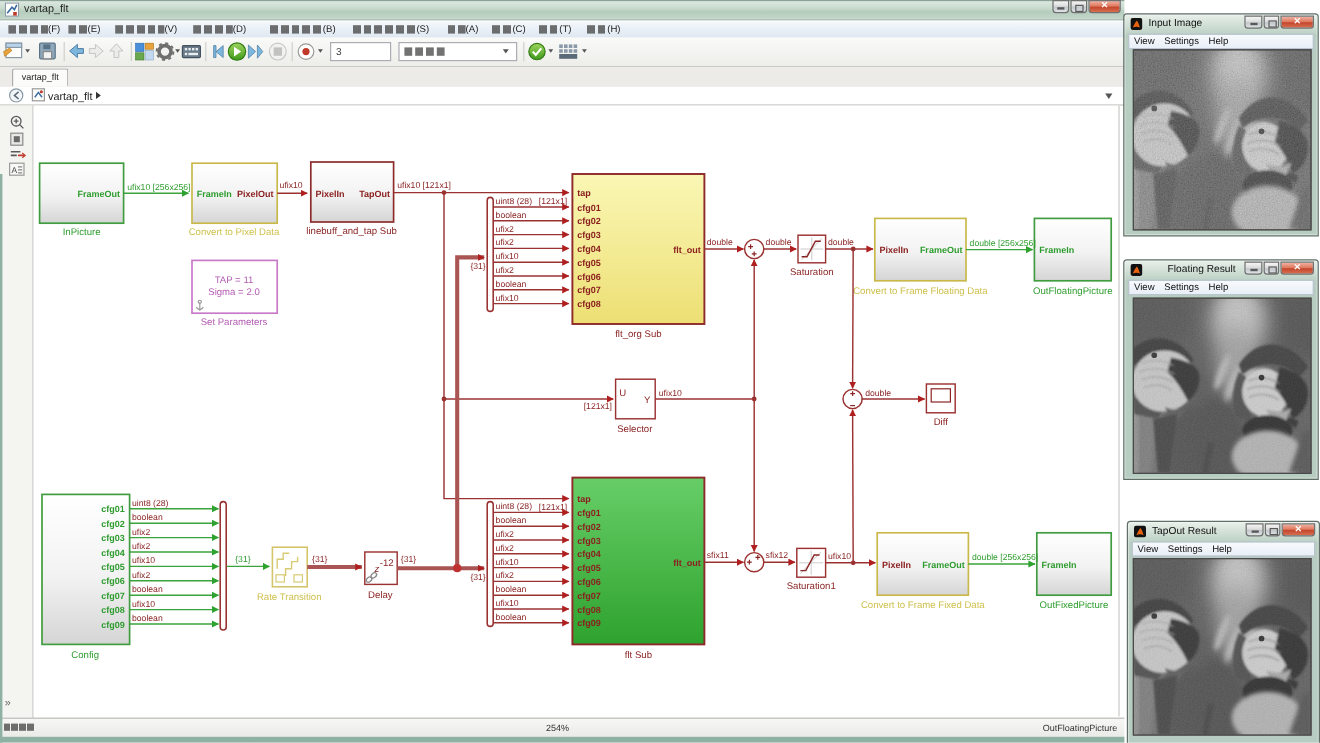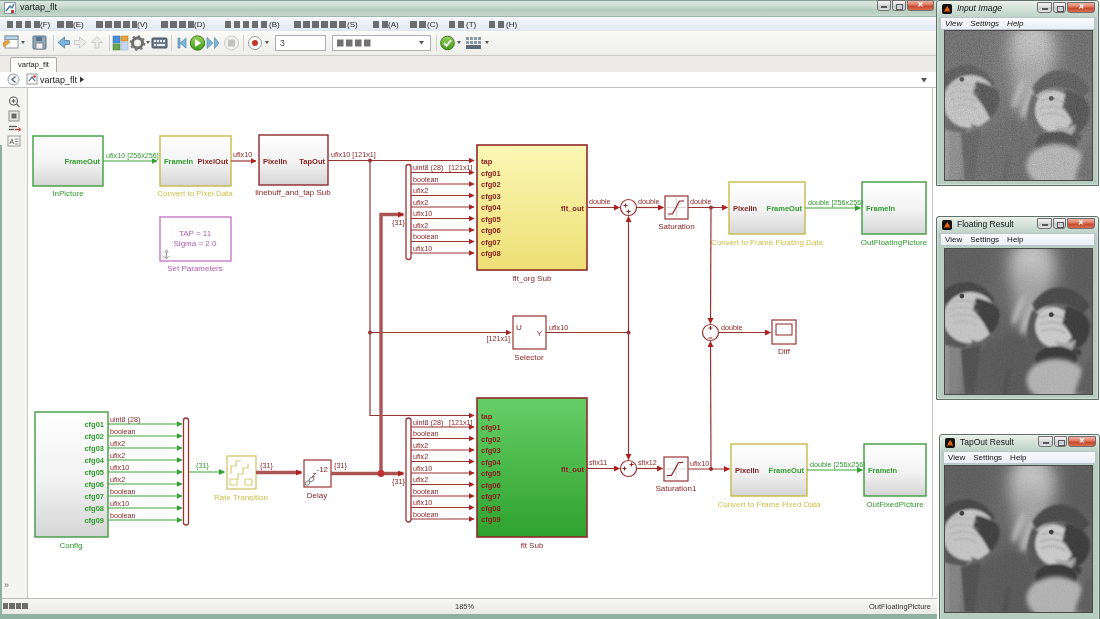--- a/index.html
+++ b/index.html
@@ -503,21 +503,21 @@
 <text x="638" y="465" class="tr">sfix12</text>
 <line x1="688" y1="469" x2="729.5" y2="469" class="ln" marker-end="url(#ar)"></line>
 <text x="690" y="465.5" class="tr">ufix10</text>
 <circle cx="711" cy="469" r="2" fill="#9b3232"></circle>
 <line x1="807" y1="470" x2="862.5" y2="470" class="lg" marker-end="url(#ag)"></line>
 <text x="810" y="466.5" class="tg">double [256x256]</text>
 </svg>
 </div>
 <div class="abs" id="statusbar">
  <span style="position:absolute;left:3px;top:4px;width:26px;height:6px;opacity:.8;background:repeating-linear-gradient(90deg,#4c4c4c 0,#4c4c4c 5.5px,rgba(0,0,0,0) 5.5px,rgba(0,0,0,0) 6.5px)"></span>
- <span style="position:absolute;left:455px;top:3px;font-size:7.5px;color:#333">185%</span>
+ <span style="position:absolute;left:455px;top:3px;font-size:7.5px;color:#333">254%</span>
  <span style="position:absolute;right:6px;top:3px;font-size:7.5px;color:#333">OutFloatingPicture</span>
 </div>
 <div class="abs" id="tealbottom"></div>
 <div class="abs" id="tealleft"></div>
 
 <svg width="0" height="0" style="position:absolute">
 <defs>
  <filter id="b1">
         <feGaussianBlur stdDeviation="1"></feGaussianBlur>
       </filter>
@@ -589,22 +589,22 @@
           <path d="M96 84 Q 109 78 122 86"></path>
   </g>
   <circle cx="107" cy="67" r="2.4" fill="#222"></circle>
   <ellipse cx="112" cy="134" rx="30" ry="22" fill="#b0b0b0" filter="url(#b2)"></ellipse>
   <path d="M142 114 L 148 112 L 148 148 L 130 148 Z" fill="#4e4e4e" filter="url(#b2)"></path>
   <path d="M62 122 L 67 123 L 62 148 L 57 148 Z" fill="#3e3e3e" filter="url(#b1)"></path>
  </g>
 </defs>
 </svg>
 
-<div class="vwin" style="left:936px;top:0;width:161px;height:184px;
- background:linear-gradient(#e9f0ea 0,#d3e1d7 8px,#bed2c6 16px,#b7cdc1 17px);font-style:italic;">
+<div class="vwin" style="left:936px;top:11px;width:161px;height:184px;
+ background:linear-gradient(#e9f0ea 0,#d3e1d7 8px,#bed2c6 16px,#b7cdc1 17px);">
  <svg class="abs" style="left:5px;top:3px" width="10" height="10">
       <rect width="10" height="10" rx="2" fill="#111"></rect>
       <path d="M2 8 Q4 3 5.5 2 Q7 4 8 8 Q5 6.5 2 8Z" fill="#e8620d"></path>
     </svg>
  <span class="vtitle" style="left:20px">Input Image</span>
  <div class="wbtn grey" style="right:46px;top:1px;width:15px">
       <span class="gmin"></span>
     </div>
  <div class="wbtn grey" style="right:32px;top:1px;width:13px">
       <span class="gmax"></span>
@@ -619,21 +619,21 @@
    <rect width="148" height="148" filter="url(#grain)" opacity="0.35"></rect>
   </svg>
  </div>
 </div>
 <div class="vwin" style="left:936px;top:216px;width:161px;height:182px;
  background:linear-gradient(#e9f0ea 0,#d3e1d7 8px,#bed2c6 16px,#b7cdc1 17px);">
  <svg class="abs" style="left:5px;top:3px" width="10" height="10">
       <rect width="10" height="10" rx="2" fill="#111"></rect>
       <path d="M2 8 Q4 3 5.5 2 Q7 4 8 8 Q5 6.5 2 8Z" fill="#e8620d"></path>
     </svg>
- <span class="vtitle" style="left:20px">Floating Result</span>
+ <span class="vtitle" style="left:36px">Floating Result</span>
  <div class="wbtn grey" style="right:46px;top:1px;width:15px">
       <span class="gmin"></span>
     </div>
  <div class="wbtn grey" style="right:32px;top:1px;width:13px">
       <span class="gmax"></span>
     </div>
  <div class="wbtn red" style="right:3px;top:1px;width:28px">
       <span class="gx">✕</span>
     </div>
  <div class="vmenu" style="top:16px"><span style="margin-left:4px">View</span><span style="margin-left:8px">Settings</span><span style="margin-left:8px">Help</span></div>

